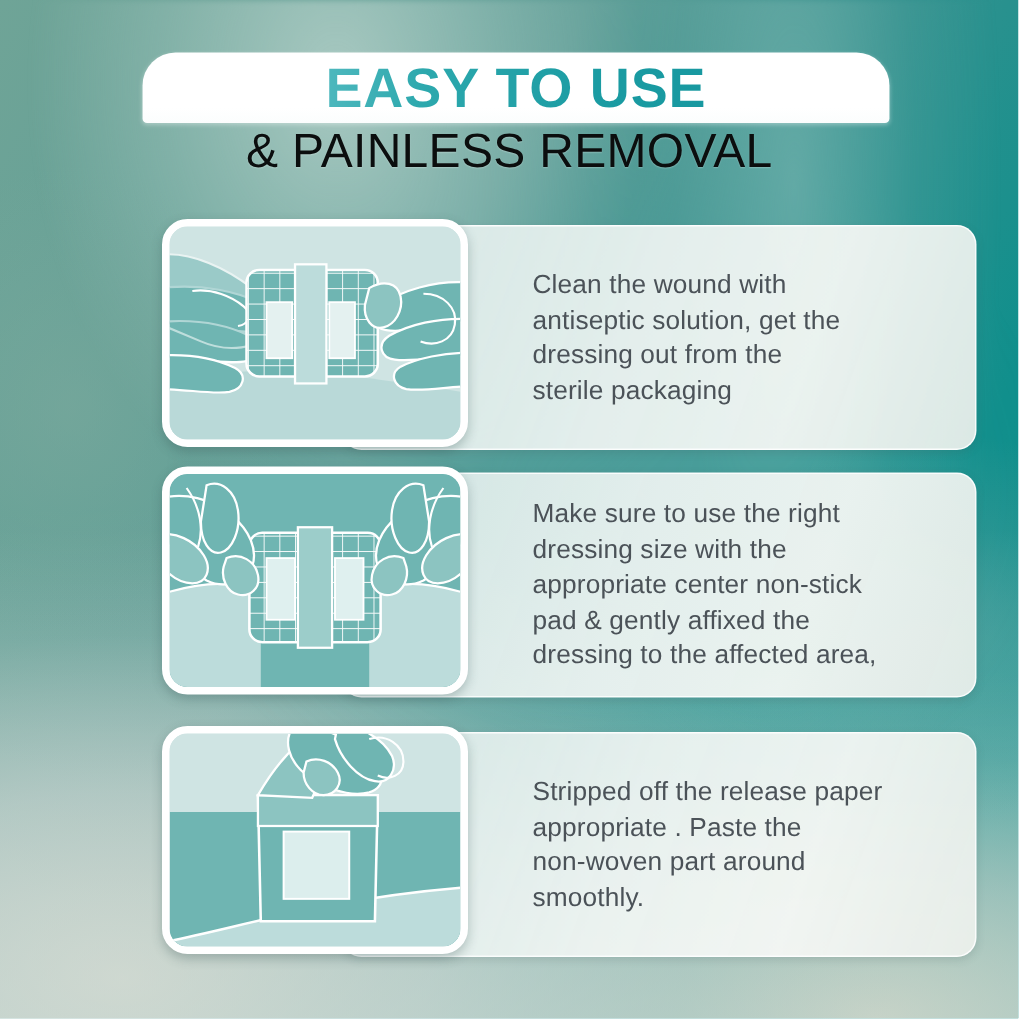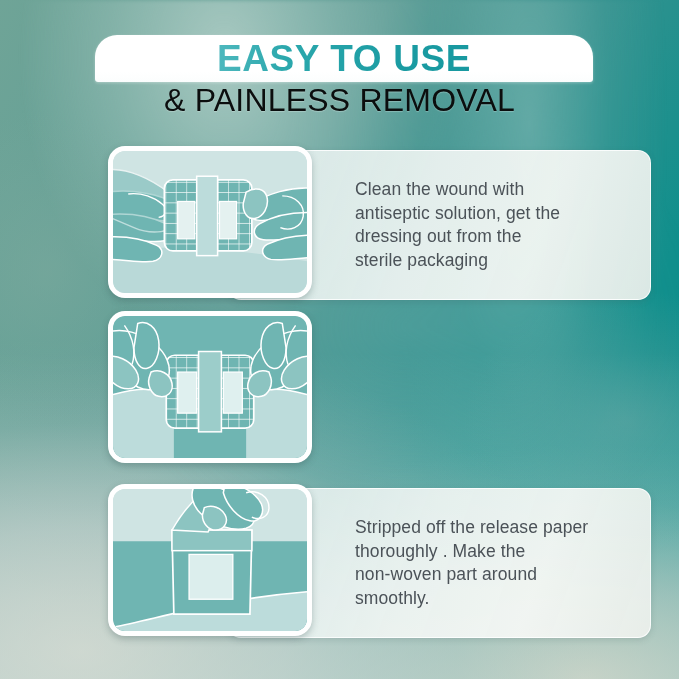--- a/index.html
+++ b/index.html
@@ -230,20 +230,27 @@
               <path d="M210 90 C 192 90, 174 94, 162 100 C 154 105, 157 114, 166 116 C 178 118, 196 114, 210 114 Z" fill="#6fb5b2" stroke="#ffffff" stroke-width="1.6"></path>
               <path d="M140 44 C 150 38, 160 40, 162 50 C 164 60, 158 70, 150 72 C 142 74, 136 66, 137 56 Z" fill="#8cc4c1" stroke="#ffffff" stroke-width="1.6"></path>
               <path d="M178 48 C 192 48, 202 58, 200 70 C 198 82, 186 86, 176 82" fill="none" stroke="#ffffff" stroke-width="1.5"></path>
             </g>
           </svg>
         </div>
       </div>
     </div>
 
     <div class="row row-2">
+      <div class="text-panel">
+        <div class="copy">Make sure to use the right
+dressing size with the
+appropriate center non-stick
+pad &amp; gently affixed the
+dressing to the affected area,</div>
+      </div>
       <div class="img-tile">
         <div class="scene">
           <svg viewBox="0 0 204 152" preserveAspectRatio="none">
             <defs>
               <clipPath id="c2">
                   <rect x="0" y="0" width="204" height="152" rx="12"></rect>
                 </clipPath>
               <pattern id="grid2" width="11" height="11" patternUnits="userSpaceOnUse">
                 <path d="M11 0 L0 0 0 11" fill="none" stroke="#ffffff" stroke-width="1.3" opacity="0.95"></path>
               </pattern>
@@ -277,21 +284,21 @@
               <path d="M192 10 C 182 24, 180 40, 184 52" fill="none" stroke="#ffffff" stroke-width="1.5"></path>
             </g>
           </svg>
         </div>
       </div>
     </div>
 
     <div class="row row-3">
       <div class="text-panel">
         <div class="copy">Stripped off the release paper
-thoroughly . Make the
+appropriate . Paste the
 non-woven part around
 smoothly.</div>
       </div>
       <div class="img-tile">
         <div class="scene">
           <svg viewBox="0 0 204 152" preserveAspectRatio="none">
             <defs>
               <clipPath id="c3">
                   <rect x="0" y="0" width="204" height="152" rx="12"></rect>
                 </clipPath>

